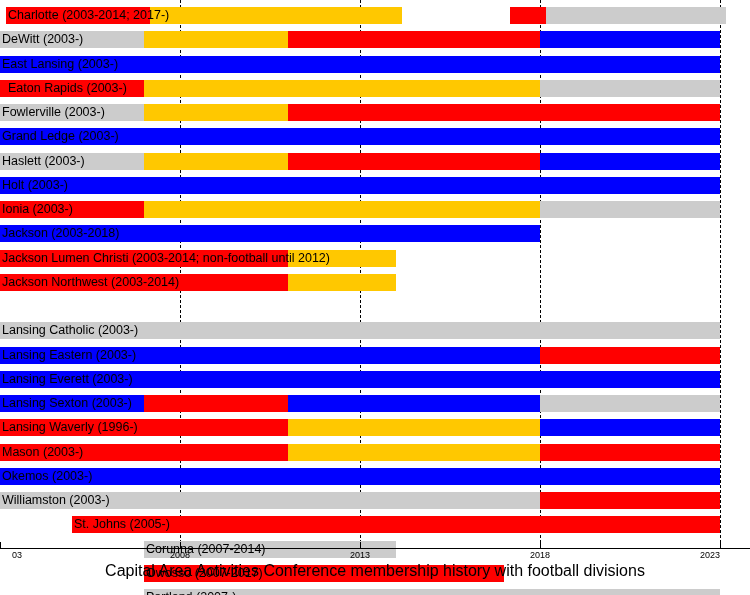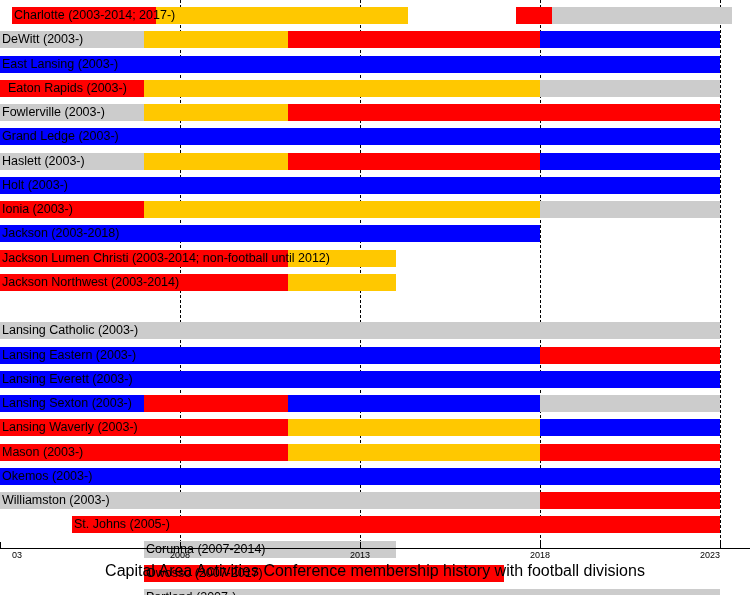--- a/index.html
+++ b/index.html
@@ -31,21 +31,21 @@
 </style>
 </head>
 <body>
 
 <div id="chart">
   <div class="plot" id="plot">
       <div class="gridline" style="left: 180px;"></div>
       <div class="gridline" style="left: 360px;"></div>
       <div class="gridline" style="left: 540px;"></div>
       <div class="gridline" style="left: 720px;"></div>
-      <div class="row" style="left: 12px; top: 7px; width: 696px; padding-left: 16px;">
+      <div class="row" style="left: 6px; top: 7px; width: 696px; padding-left: 16px;">
         <div class="seg" style="left: 0px; width: 144px; background: rgb(255, 0, 0);"></div>
         <div class="seg" style="left: 144px; width: 252px; background: rgb(255, 200, 0);"></div>
         <div class="seg" style="left: 504px; width: 36px; background: rgb(255, 0, 0);"></div>
         <div class="seg" style="left: 540px; width: 180px; background: rgb(204, 204, 204);"></div>
         <div class="rowlabel" style="left: 0px; color: rgb(0, 0, 0);">Charlotte (2003-2014; 2017-)</div>
       </div>
       <div class="row" style="left: 0px; top: 31.25px; width: 750px;">
         <div class="seg" style="left: 0px; width: 144px; background: rgb(204, 204, 204);"></div>
         <div class="seg" style="left: 144px; width: 144px; background: rgb(255, 200, 0);"></div>
         <div class="seg" style="left: 288px; width: 252px; background: rgb(255, 0, 0);"></div>
@@ -121,21 +121,21 @@
         <div class="seg" style="left: 0px; width: 144px; background: rgb(0, 0, 255);"></div>
         <div class="seg" style="left: 144px; width: 144px; background: rgb(255, 0, 0);"></div>
         <div class="seg" style="left: 288px; width: 252px; background: rgb(0, 0, 255);"></div>
         <div class="seg" style="left: 540px; width: 180px; background: rgb(204, 204, 204);"></div>
         <div class="rowlabel" style="left: 0px; color: rgb(0, 0, 0);">Lansing Sexton (2003-)</div>
       </div>
       <div class="row" style="left: 0px; top: 419.25px; width: 750px;">
         <div class="seg" style="left: 0px; width: 288px; background: rgb(255, 0, 0);"></div>
         <div class="seg" style="left: 288px; width: 252px; background: rgb(255, 200, 0);"></div>
         <div class="seg" style="left: 540px; width: 180px; background: rgb(0, 0, 255);"></div>
-        <div class="rowlabel" style="left: 0px; color: rgb(0, 0, 0);">Lansing Waverly (2003-)</div>
+        <div class="rowlabel" style="left: 0px; color: rgb(0, 0, 0);">Lansing Waverly (1996-)</div>
       </div>
       <div class="row" style="left: 0px; top: 443.5px; width: 750px;">
         <div class="seg" style="left: 0px; width: 288px; background: rgb(255, 0, 0);"></div>
         <div class="seg" style="left: 288px; width: 252px; background: rgb(255, 200, 0);"></div>
         <div class="seg" style="left: 540px; width: 169.2px; background: rgb(255, 0, 0);"></div>
         <div class="seg" style="left: 709.2px; width: 10.8px; background: rgb(255, 0, 0);"></div>
         <div class="rowlabel" style="left: 0px; color: rgb(0, 0, 0);">Mason (2003-)</div>
       </div>
       <div class="row" style="left: 0px; top: 467.75px; width: 750px;">
         <div class="seg" style="left: 0px; width: 720px; background: rgb(0, 0, 255);"></div>

